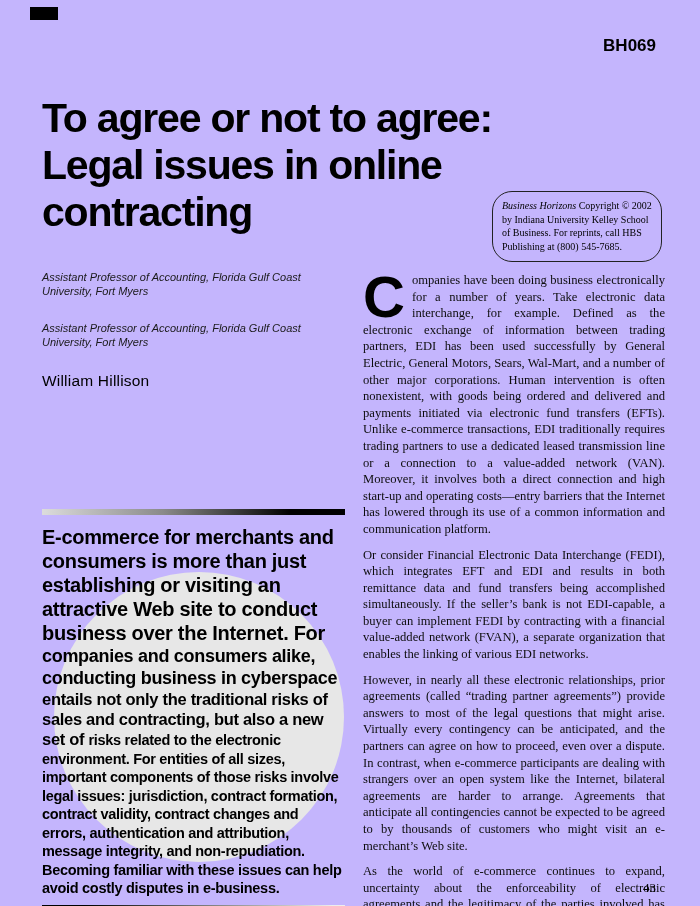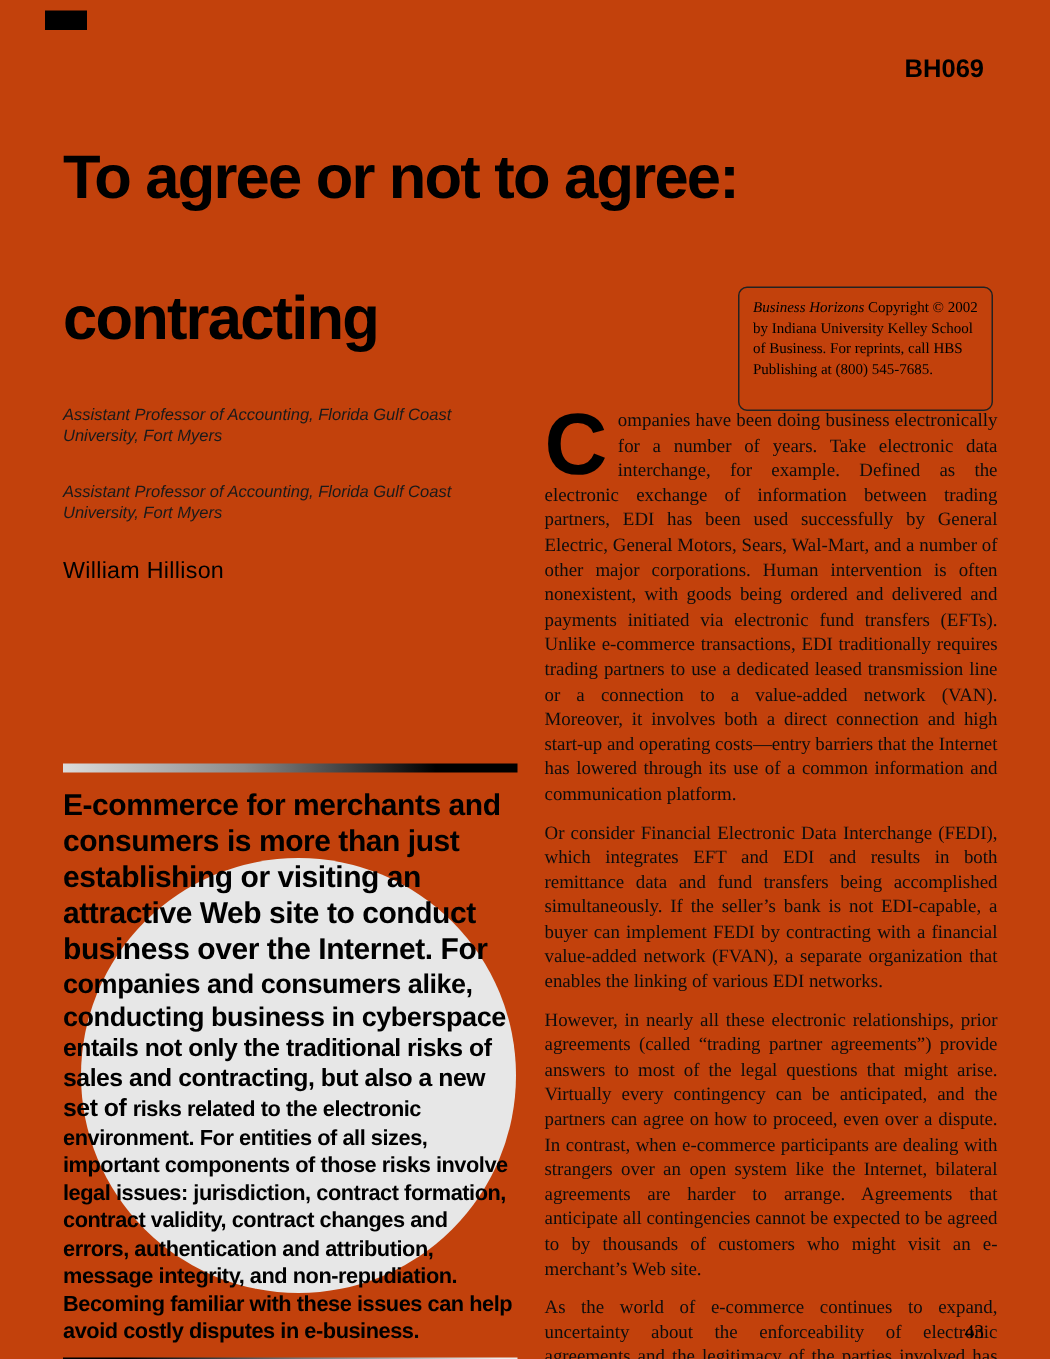--- a/index.html
+++ b/index.html
@@ -1,20 +1,20 @@
 <!DOCTYPE html>
 <html><head>
 <meta charset="utf-8">
 <style>
   html, body { margin: 0; padding: 0; background: #ffffff; }
   .page {
     position: relative;
     width: 700px;
     height: 906px;
-    background: #c2410c;
+    background: #c4b5fd;
     overflow: hidden;
     font-family: "Liberation Serif", serif;
     color: #111;
   }
   .print-mark {
     position: absolute;
     left: 30px; top: 7px;
     width: 28px; height: 13px;
     background: #000;
   }
@@ -36,22 +36,22 @@
     font-size: 41px;
     line-height: 47px;
     letter-spacing: -1.2px;
     color: #000;
   }
   .copyright-box {
     position: absolute;
     left: 492px; top: 191px;
     width: 150px;
     border: 1.3px solid #222;
-    border-radius: 6px;
-    padding: 7px 9px 20px 9px;
+    border-radius: 20px;
+    padding: 7px 9px 8px 9px;
     font-family: "Liberation Serif", serif;
     font-size: 10px;
     line-height: 13.5px;
     color: #000;
   }
   .copyright-box .journal { font-style: italic; }
   .authors {
     position: absolute;
     left: 42px; top: 270px;
     width: 305px;
@@ -137,21 +137,21 @@
 <body>
 
 <div class="page">
 
   <div class="print-mark"></div>
 
   <div class="doc-code">BH069</div>
 
   <h1 class="title">
     <span>To agree or not to agree:</span><br>
-    <br>
+    <span>Legal issues in online</span><br>
     <span>contracting</span>
   </h1>
 
   <div class="copyright-box">
     <span class="journal">Business Horizons</span><span> Copyright © 2002 by Indiana University Kelley School of Business. For reprints, call HBS Publishing at (800) 545-7685.</span>
   </div>
 
   <div class="authors">
     <div class="author">
       <div class="author-affil">Assistant Professor of Accounting, Florida Gulf Coast University, Fort Myers</div>

